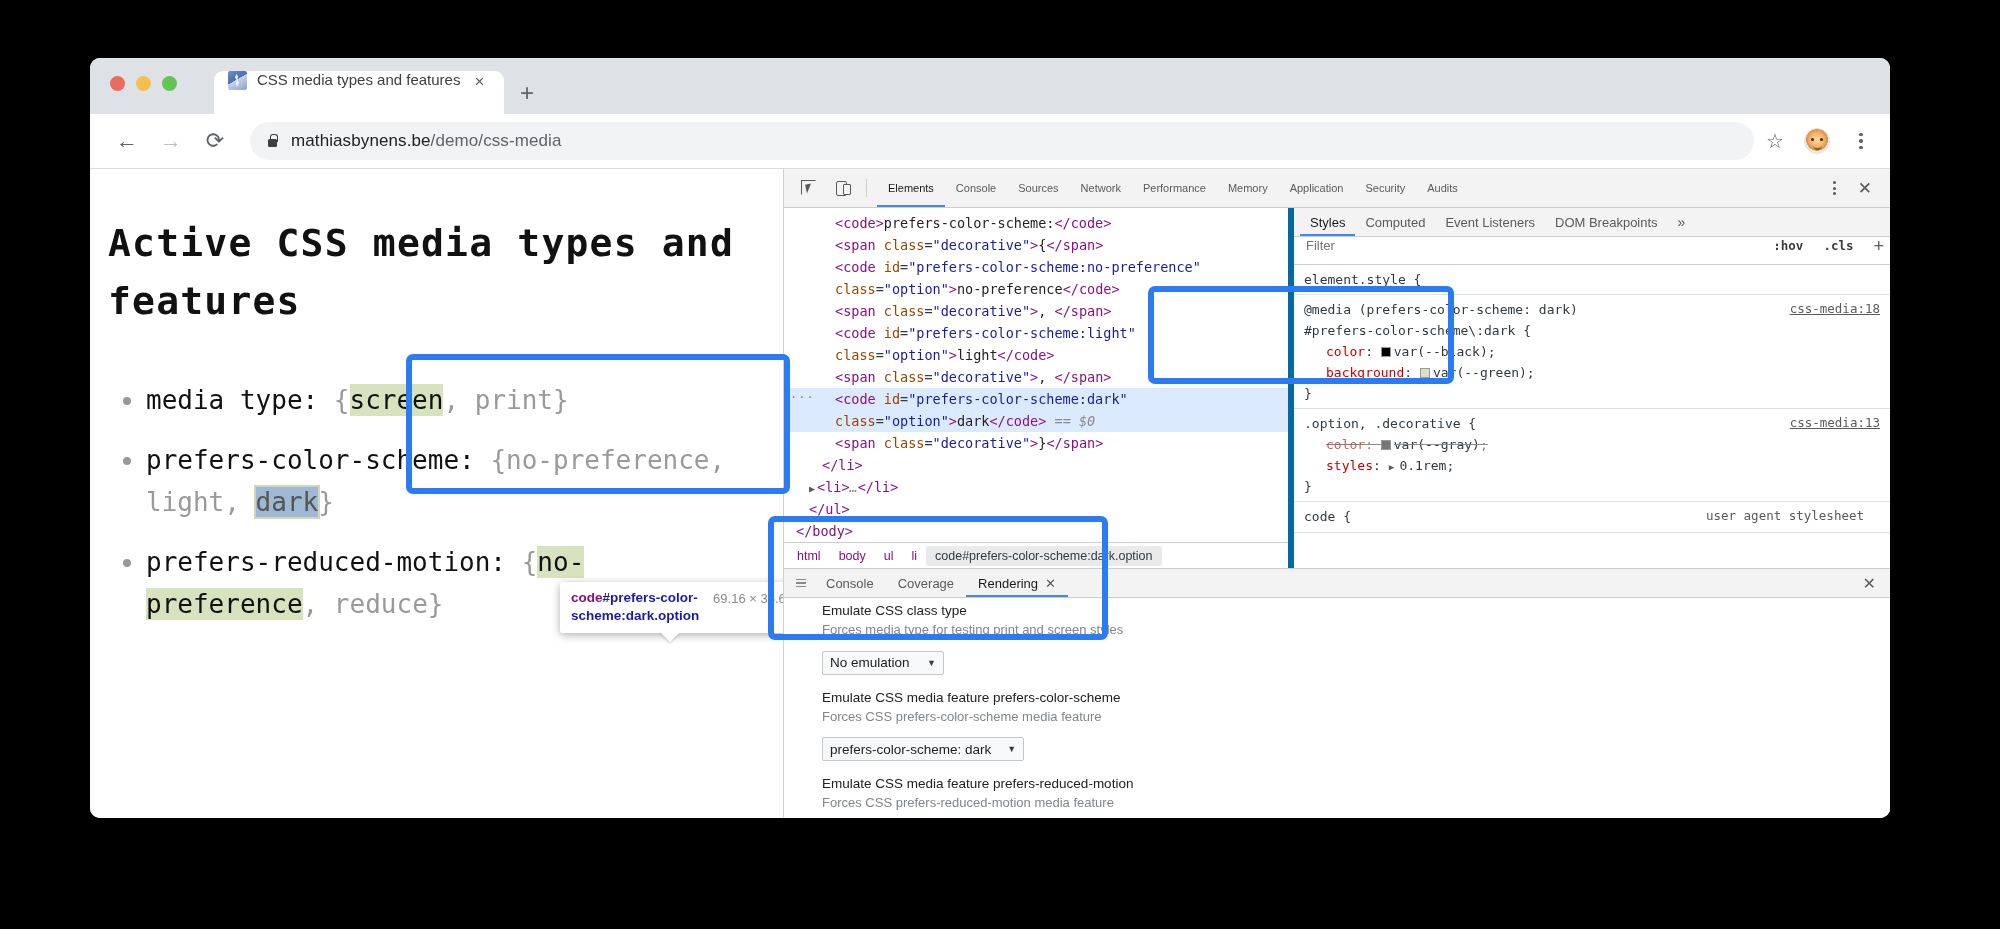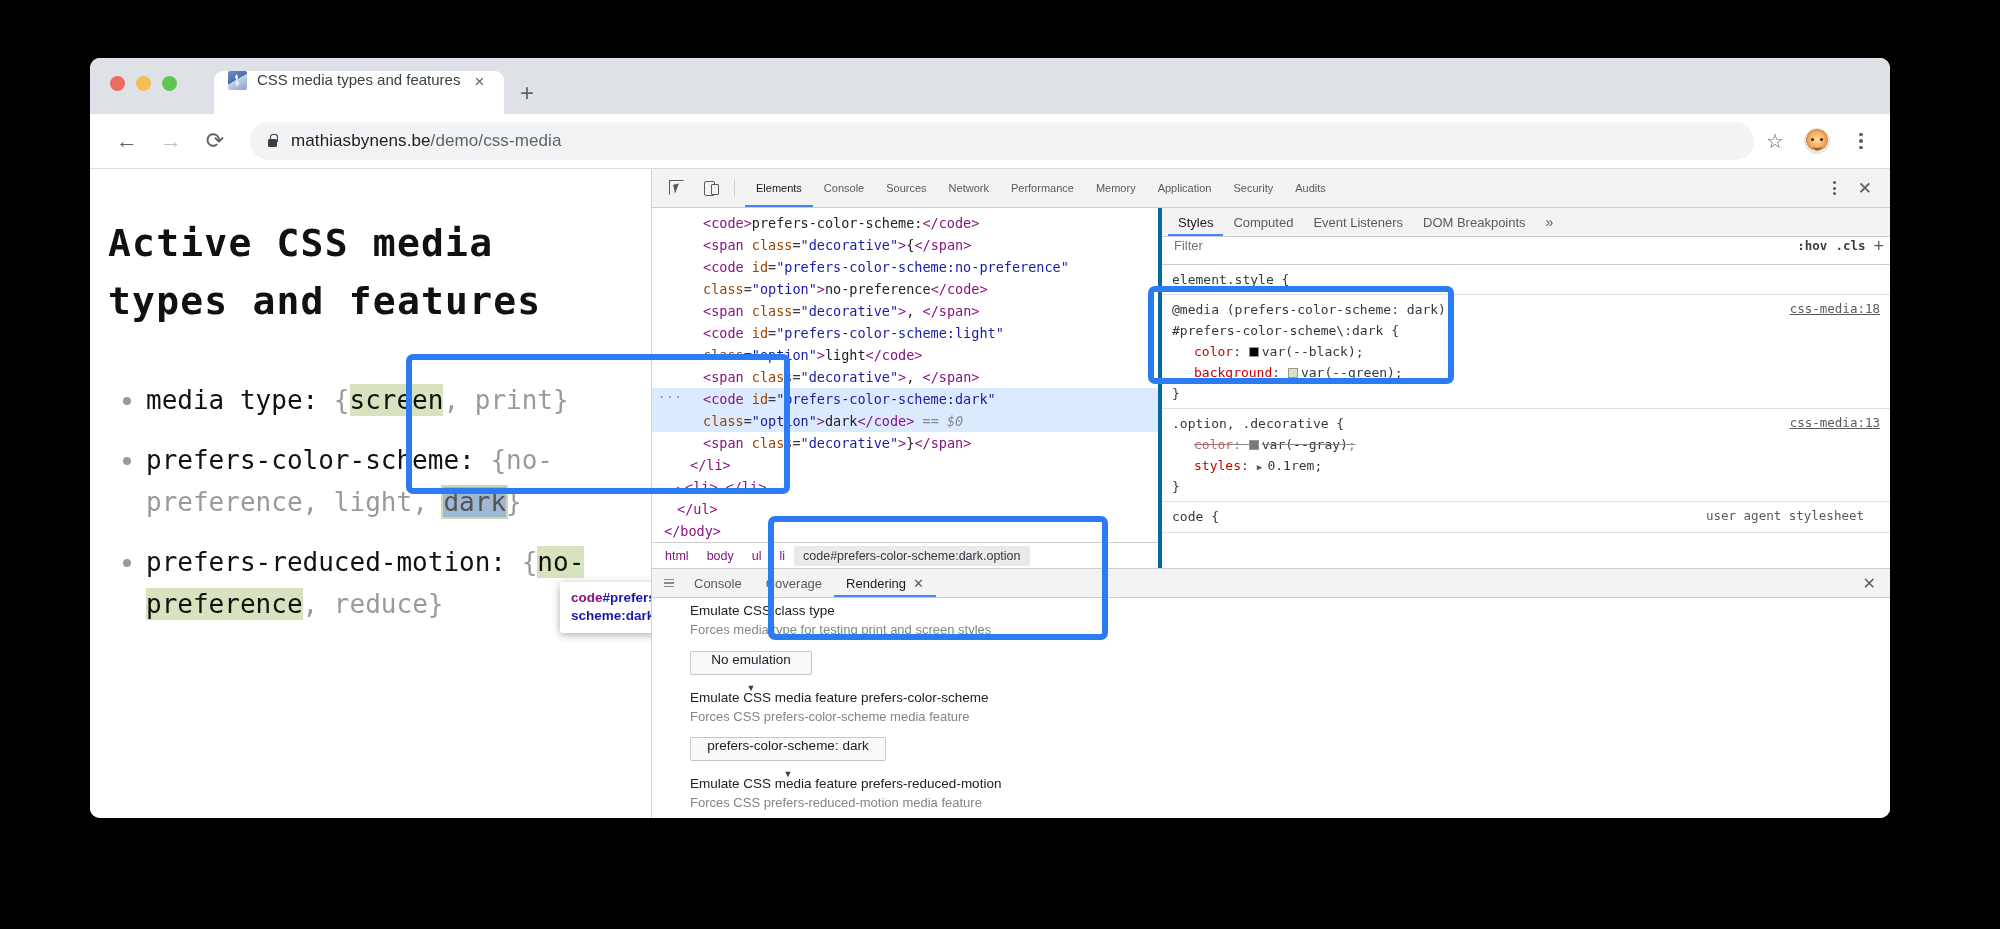--- a/index.html
+++ b/index.html
@@ -135,21 +135,21 @@
     margin-left: 14px; width: 22px;
     display:flex; flex-direction:column; align-items:center; gap:3px;
   }
   #kebab-menu i { width:3.5px; height:3.5px; background:#5f6368; border-radius:50%; }
 
   
   #content-split { display: flex; height: 649px; }
 
   
   #page-viewport {
-    width: 562px;
+    width: 694px;
     background: #fff;
     border-right: 1px solid #d0d0d0;
     padding: 28px 34px 8px 18px;
     position: relative;
     overflow: hidden;
   }
   #page-heading {
     font-family: "DejaVu Sans Mono", "Liberation Mono", monospace;
     font-weight: bold;
     font-size: 38px;
@@ -258,21 +258,21 @@
   .dt-spacer { flex: 1; }
   .dt-kebab { display:flex; flex-direction:column; gap:2.5px; align-items:center; padding: 0 10px;}
   .dt-kebab i { width:3px;height:3px;background:#5a5a5a;border-radius:50%; }
   .dt-close { font-size:17px; color:#5a5a5a; padding:0 10px; line-height:1; }
 
   #dt-main { display:flex; flex: 1; min-height:0; }
 
   
   #dom-panel {
     width: 510px;
-    border-right: 4px solid #0369a1;
+    border-right: 6px solid #0369a1;
     display:flex; flex-direction:column;
     min-width:0;
   }
   #dom-tree {
     flex: 1;
     overflow: hidden;
     font-family: "DejaVu Sans Mono","Liberation Mono",monospace;
     font-size: 13.5px;
     line-height: 1.63;
     padding: 4px 0 0 0;
@@ -319,21 +319,21 @@
     display:flex; align-items:center;
     font-size:13px; color:#5a5a5a; white-space:nowrap;
   }
   .st-tab.active { color:#1a1a1a; box-shadow: inset 0 -2px 0 #4285f4; }
   .st-more { padding:0 10px; color:#5a5a5a; font-size:14px; }
   #styles-filter-row {
     height: 28px;
     border-bottom: 1px solid #cdcdcd;
     display:flex; align-items:center;
     padding: 0 6px 10px 10px;
-    gap: 8px;
+    gap: 20px;
     flex:none;
   }
   #styles-filter {
     flex:1; border:none; outline:none;
     font-size:13px; color:#8a8a8a;
     font-family:"Liberation Sans",sans-serif;
     background:transparent;
   }
   .tog { font-family:"DejaVu Sans Mono",monospace; font-size:12.5px; color:#3c3c3c; font-weight:bold;}
   .plus { font-size:18px; color:#5a5a5a; line-height:1; }
@@ -390,21 +390,20 @@
     margin-top: 11px;
     display:inline-flex; align-items:center; justify-content:space-between;
     min-width: 122px;
     height: 24px;
     background:#f8f9fa;
     border:1px solid #c6c6c6;
     border-radius:2px;
     padding: 0 7px;
     font-size:13.5px; color:#202124;
     gap: 16px;
-    flex-direction: column;
   }
   .rg-select.wide { min-width: 196px; }
   .caret { font-size:9px; color:#3c3c3c; }
   #drawer-topbar-close {
     margin-left:auto; padding: 0 14px; font-size:16px; color:#5a5a5a;
   }
 
   
   .annot {
     position: absolute;

